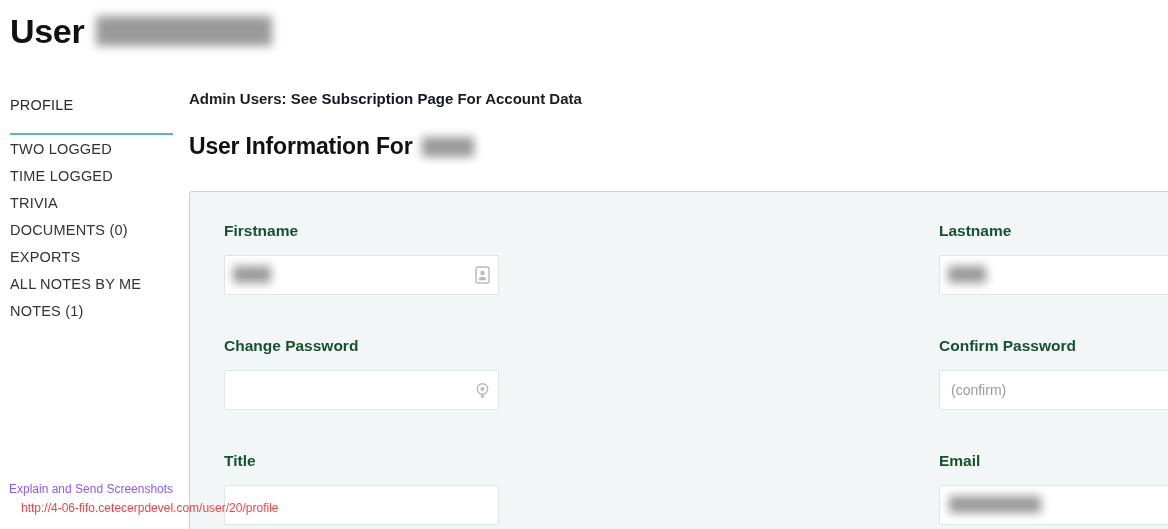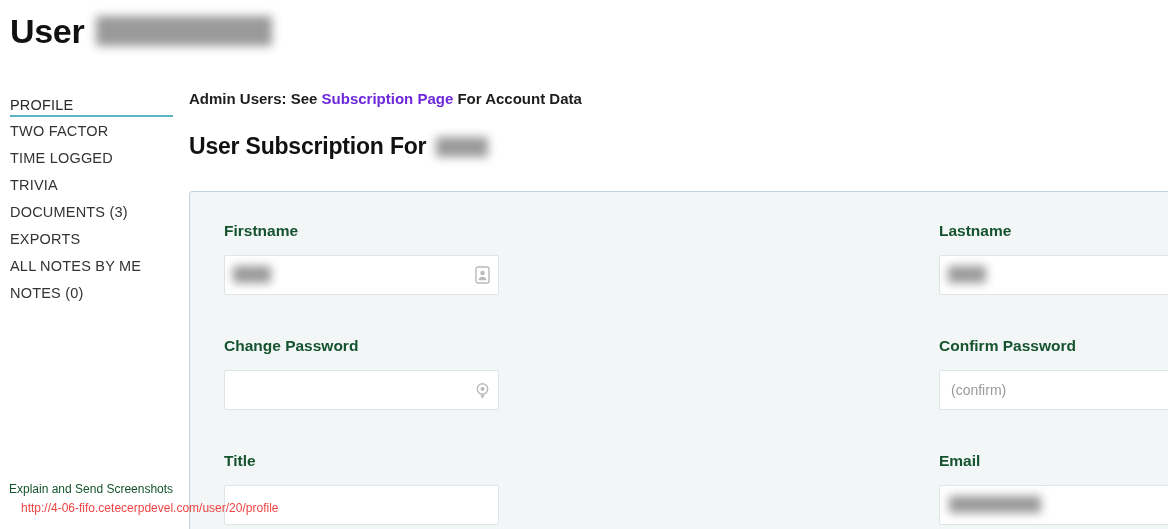--- a/index.html
+++ b/index.html
@@ -44,40 +44,40 @@
     font-size: 14.5px;
     letter-spacing: 0.2px;
     color: #333333;
     padding: 5px 0 6px 0;
     cursor: pointer;
     white-space: nowrap;
   }
   .side-item.active {
     color: #2a2a2a;
     border-bottom: 2.5px solid #5cb3c4;
-    padding-bottom: 2px;
+    padding-bottom: 20px;
     margin-bottom: 1px;
     width: 163px;
   }
 
   
   .main {
     position: absolute;
     left: 189px; top: 90px;
     right: 0;
   }
   .admin-note {
     font-size: 15px;
     font-weight: bold;
     color: #1d1d1d;
     white-space: nowrap;
     margin-bottom: 26px;
   }
   .admin-note a {
-    color: #6d28d9;
+    color: #0f172a;
     text-decoration: none;
     font-weight: bold;
   }
   .section-title {
     display: flex; align-items: center; gap: 10px;
     font-size: 23px;
     font-weight: bold;
     color: #111111;
     letter-spacing: -0.2px;
     margin-bottom: 20px;
@@ -139,21 +139,21 @@
     width: 18px; height: 20px;
     opacity: 0.55;
     display: flex; align-items: center; justify-content: center;
   }
 
   
   .overlay-tooltip {
     position: absolute;
     left: 9px; top: 482px;
     font-size: 12px;
-    color: #14532d;
+    color: #8b5cf6;
     white-space: nowrap;
     z-index: 20;
   }
   .overlay-url {
     position: absolute;
     left: 21px; top: 501px;
     font-size: 12px;
     color: #ef4444;
     white-space: nowrap;
     z-index: 20;
@@ -167,48 +167,48 @@
   <div class="page-header">
     <span class="title-word">User</span>
     <span class="redact header-name"></span>
   </div>
 
   <nav class="sidebar">
     <div class="side-item active">
       <span>PROFILE</span>
     </div>
     <div class="side-item">
-      <span>TWO FACTOR</span>
+      <span>TWO LOGGED</span>
     </div>
     <div class="side-item">
       <span>TIME LOGGED</span>
     </div>
     <div class="side-item">
       <span>TRIVIA</span>
     </div>
     <div class="side-item">
-      <span>DOCUMENTS (3)</span>
+      <span>DOCUMENTS (0)</span>
     </div>
     <div class="side-item">
       <span>EXPORTS</span>
     </div>
     <div class="side-item">
       <span>ALL NOTES BY ME</span>
     </div>
     <div class="side-item">
-      <span>NOTES (0)</span>
+      <span>NOTES (1)</span>
     </div>
   </nav>
 
   <div class="main">
     <div class="admin-note">
       <span>Admin Users: See </span><a href="#">Subscription Page</a><span> For Account Data</span>
     </div>
     <div class="section-title">
-      <span>User Subscription For</span>
+      <span>User Information For</span>
       <span class="redact section-name"></span>
     </div>
   </div>
 
   <div class="form-panel">
 
     <div class="form-row">
       <div class="form-col">
         <div class="field-label">Firstname</div>
         <div class="field-wrap">

